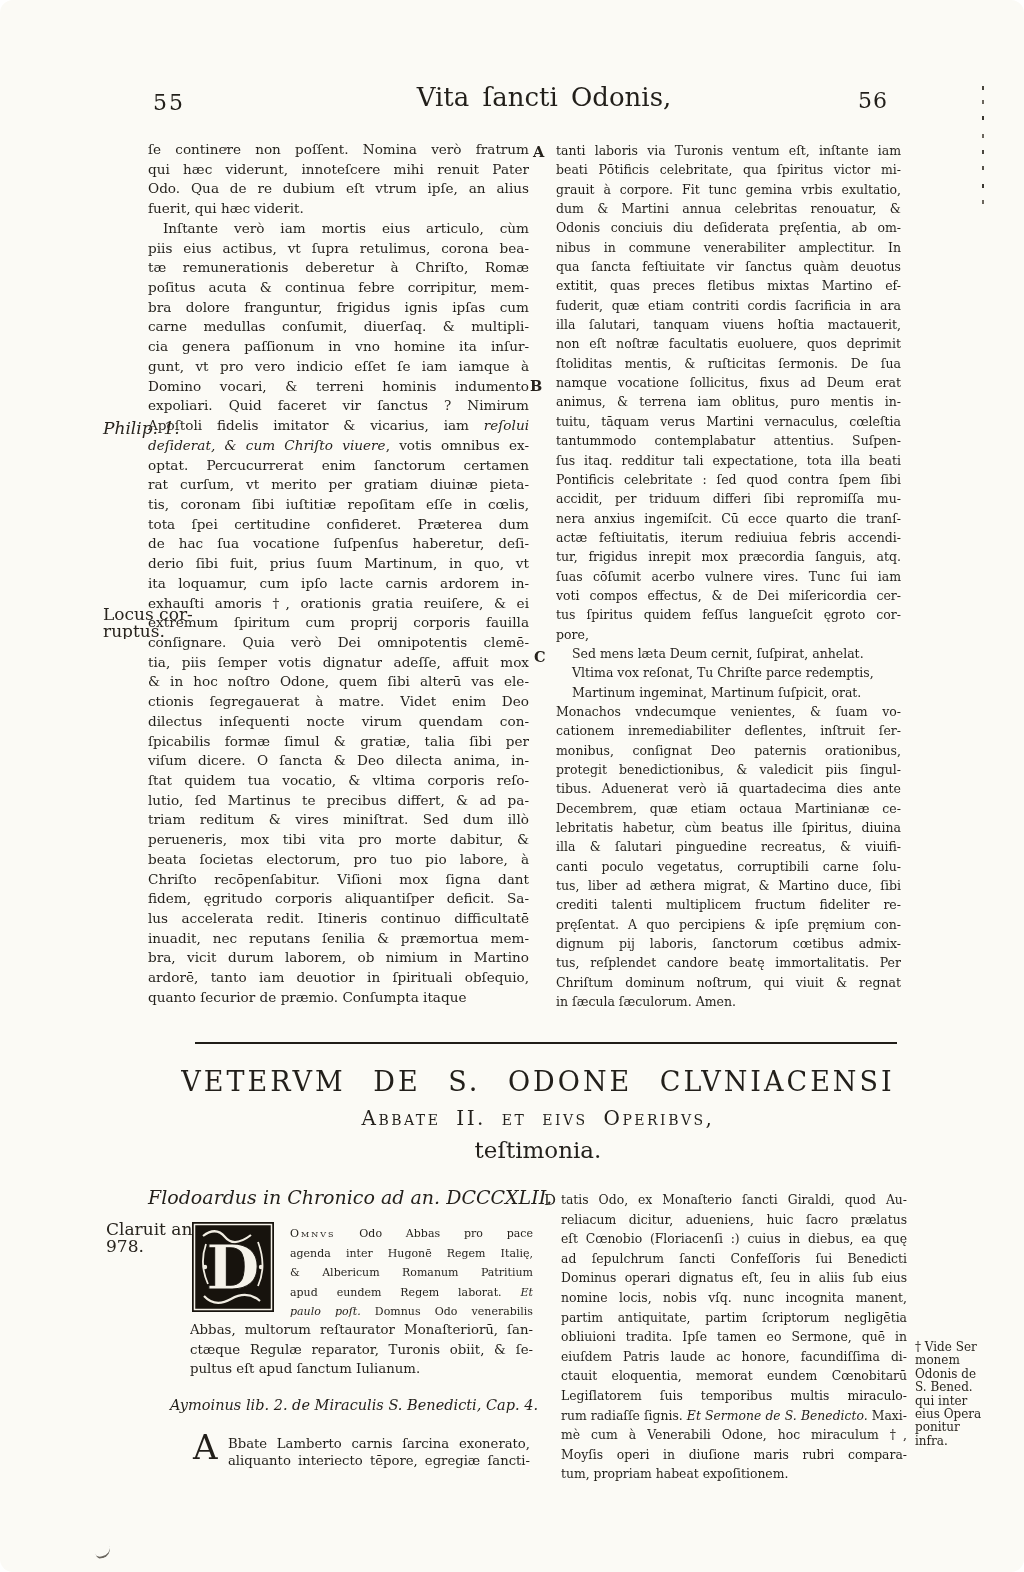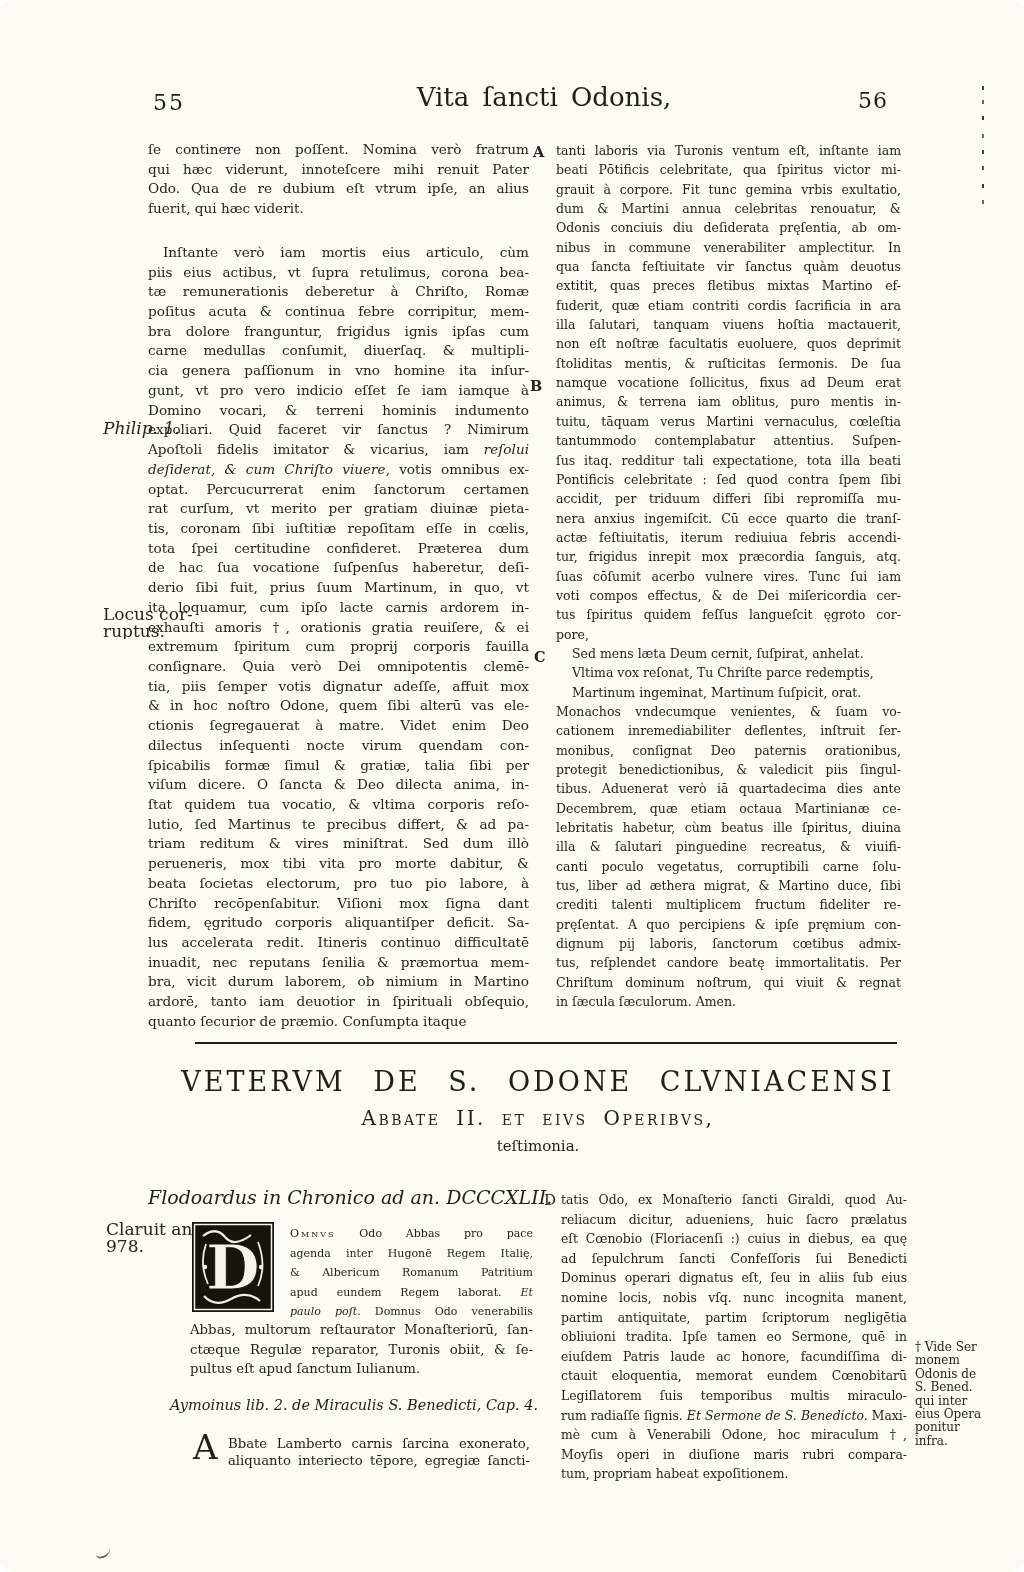--- a/index.html
+++ b/index.html
@@ -1,21 +1,21 @@
 <!DOCTYPE html>
 <html><head>
 <meta charset="utf-8">
 <style>
   html,body{margin:0;padding:0;}
   .page{position:relative;width:1024px;height:1572px;background:#fbfaf5;color:#221f1a;
         font-family:"DejaVu Serif","Liberation Serif",serif;overflow:hidden;border-radius:13px;}
   .abs{position:absolute;}
   .ln{text-align:justify;text-align-last:justify;overflow:hidden;}
   .ln.e{text-align-last:left;}
-  .ln.in{text-indent:15px;margin-top:24px;}
+  .ln.in{text-indent:15px;}
   .ln.v{text-align-last:left;padding-left:16px;}
   .sc{font-variant:small-caps;letter-spacing:2px;}
   .it{font-style:italic;}
   .plain .ln{text-align:left;text-align-last:left;white-space:nowrap;}
 
   #pg-left{left:153px;top:90px;font-size:22px;letter-spacing:2px;}
   #run-title{left:314px;top:82px;width:460px;text-align:center;font-size:26px;word-spacing:5px;}
   #pg-right{left:858px;top:88px;font-size:22px;letter-spacing:1px;}
 
   #col-left{left:148px;top:140px;width:381px;font-size:13.6px;line-height:19.72px;}
@@ -33,21 +33,21 @@
   #note-philip{left:103px;top:420px;font-style:italic;}
   #note-locus{left:103px;top:606px;}
   #note-claruit{left:106px;top:1221px;}
   #note-vide{left:915px;top:1341px;width:98px;font-size:12px;line-height:13.4px;overflow:hidden;}
 
   #rule{left:195px;top:1042px;width:702px;height:2px;background:#201d18;}
 
   #sec-block{left:148px;top:1066px;width:780px;text-align:center;}
   #sec-title{font-size:27px;letter-spacing:3px;word-spacing:16px;}
   #sec-sub{margin-top:9px;font-size:20px;font-variant:small-caps;letter-spacing:2.5px;word-spacing:7px;}
-  #sec-testi{margin-top:7px;font-size:15px;}
+  #sec-testi{margin-top:7px;font-size:23px;}
 
   #flod-head{left:148px;top:1186px;width:412px;font-size:19px;}
   #aym-head{left:148px;top:1397px;width:412px;text-align:center;font-size:14.5px;}
 
   #dropcap-d{left:192px;top:1222px;width:82px;height:90px;}
   #d-para{left:290px;top:1224px;width:243px;font-size:11px;line-height:19.6px;}
   #d-para .ln{height:19.6px;}
   #d-wide{left:190px;top:1320px;width:343px;font-size:13.3px;line-height:19.6px;}
   #d-wide .ln{height:19.6px;}
 

